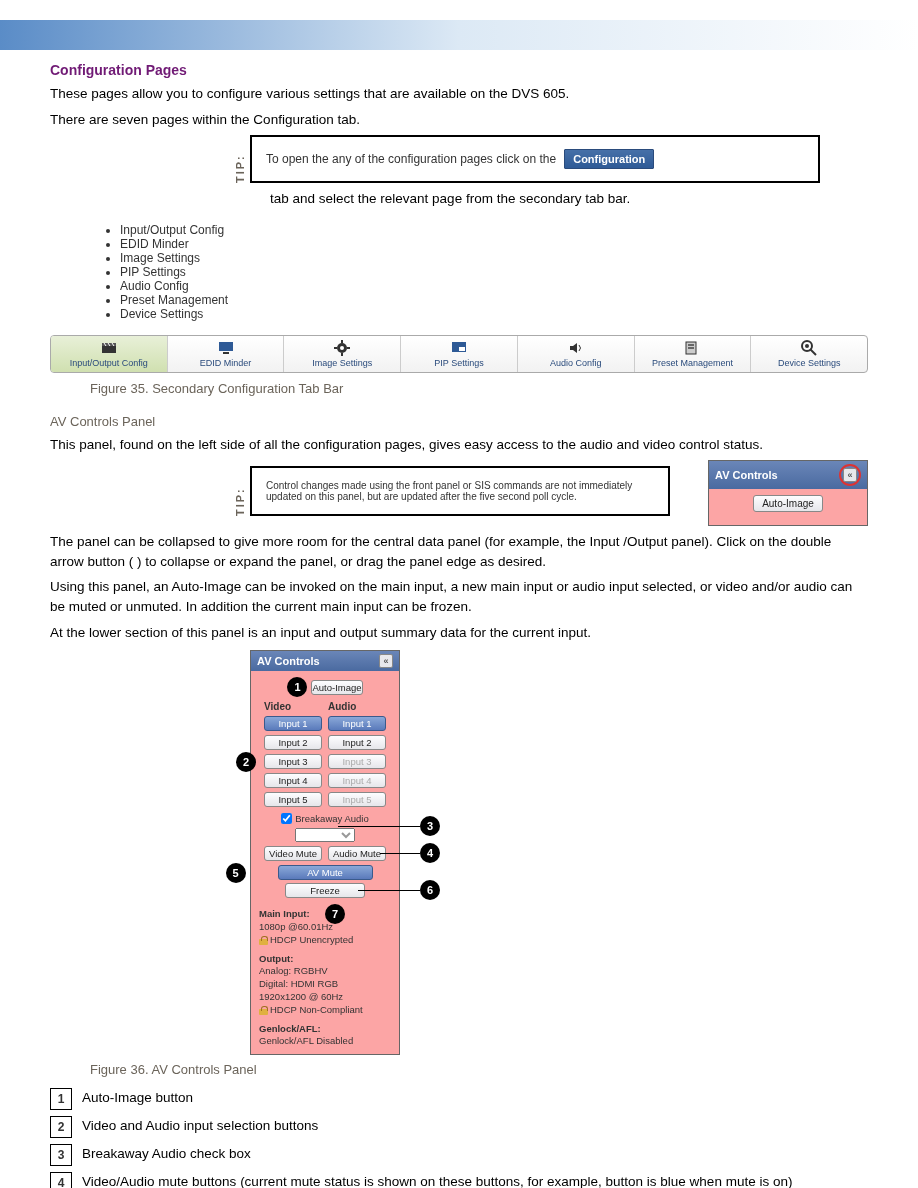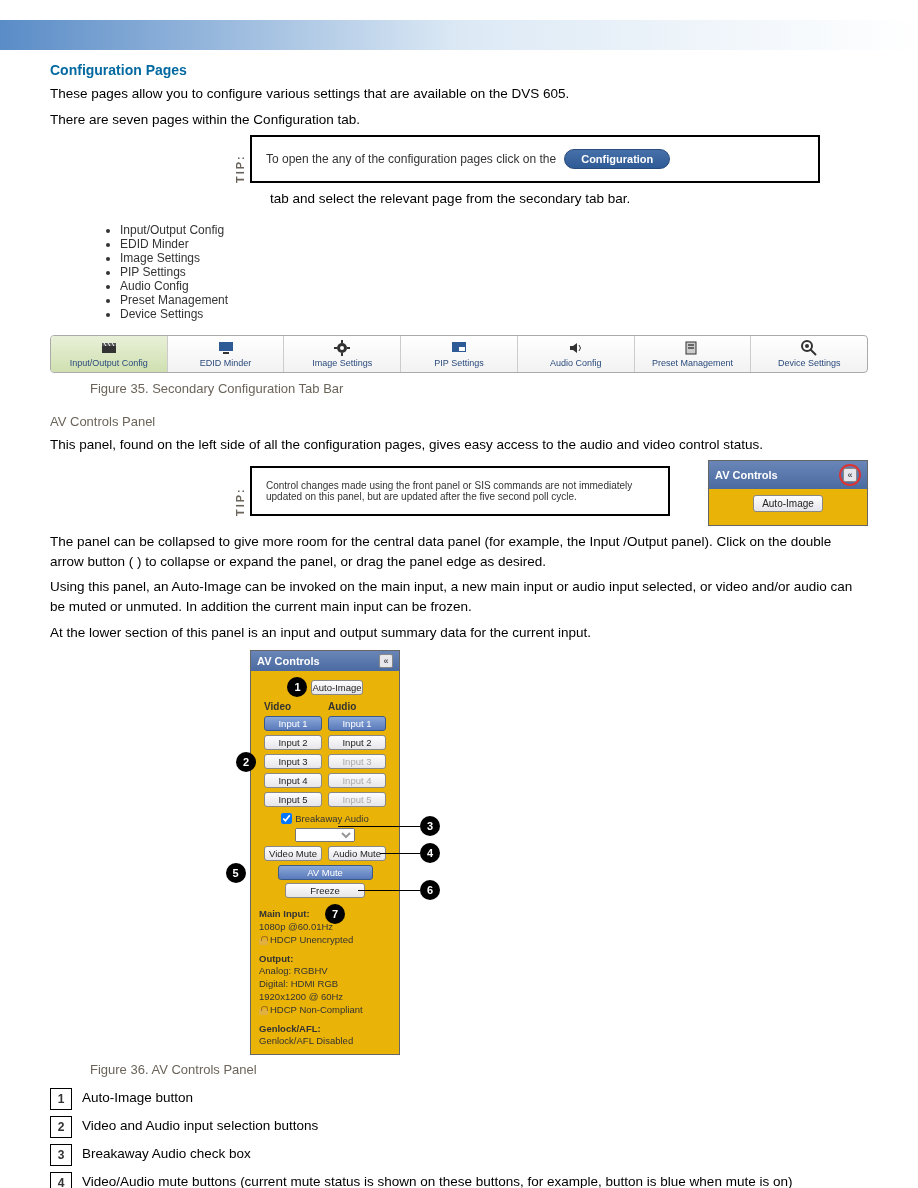--- a/index.html
+++ b/index.html
@@ -1,34 +1,34 @@
 <!DOCTYPE html>
 <html><head>
 <meta charset="utf-8">
 <style>
   * { box-sizing: border-box; margin: 0; padding: 0; }
   body { font-family: Arial, sans-serif; font-size: 12px; color: #333; background: #fff; width: 918px; position: relative; }
   .blue-strip { width: 100%; height: 30px; background: linear-gradient(to right, #5a8cc7, #dce9f5 50%, #fff); margin-top: 20px; }
   .content { padding: 0 50px; }
-  .section-heading { font-size: 14px; font-weight: bold; color: #0369a1; margin-top: 12px; }
+  .section-heading { font-size: 14px; font-weight: bold; color: #701a75; margin-top: 12px; }
   .sub-heading { font-size: 13px; font-weight: normal; color: #6b645a; margin-top: 10px; }
   .body-text { font-size: 13.5px; color: #000; line-height: 1.45; margin-top: 6px; }
   .instr { display: flex; align-items: flex-start; gap: 10px; margin-top: 6px; }
   .circled-num { flex: 0 0 22px; width: 22px; height: 22px; border: 1px solid #000; display: flex; align-items: center; justify-content: center; font-size: 12px; font-weight: bold; }
   .callout { display: flex; align-items: stretch; margin-top: 6px; }
   .tip-label { writing-mode: vertical-rl; transform: rotate(180deg); color: #6b645a; font-weight: bold; font-size: 11px; padding: 0 4px; letter-spacing: 2px; }
   .tip-text { border: 2px solid #000; padding: 12px 14px; flex: 1; display: flex; align-items: center; gap: 8px; }
-  .config-btn { background: linear-gradient(#4670a8,#2e5a96); border: 1px solid #2a4b7c; color: #fff; font-size: 11px; font-weight: bold; padding: 3px 16px; border-radius: 10px; }
+  .config-btn { background: linear-gradient(#4670a8,#2e5a96); border: 1px solid #2a4b7c; color: #fff; font-size: 11px; font-weight: bold; padding: 3px 8px; border-radius: 1px; }
   .tab-bar { display: flex; border: 1px solid #aaa; border-radius: 4px; overflow: hidden; margin: 8px 0; background: linear-gradient(#fff,#f2f2f2); }
   .tab-item { flex: 1; display: flex; flex-direction: column; align-items: center; justify-content: center; padding: 4px 0; font-size: 9px; color: #2a4b7c; border-left: 1px solid #ccc; gap: 2px; }
   .tab-item:first-child { border-left: none; }
   .tab-item.active { background: linear-gradient(#e8f0d8,#d0e0b0); }
   .tab-icon { width: 16px; height: 16px; display: flex; align-items: center; justify-content: center; }
   .fig-label { font-size: 13px; color: #6b645a; text-align: center; margin-top: 4px; }
-  .panel { background: #eab308; border: 1px solid #666; font-size: 10px; }
+  .panel { background: #fca5a5; border: 1px solid #666; font-size: 10px; }
   .panel-header { background: linear-gradient(#6a86b8,#4a6aa0); color: #fff; font-size: 11px; font-weight: bold; padding: 3px 6px; display: flex; justify-content: space-between; align-items: center; }
   .panel-body { padding: 6px 4px; display: flex; flex-direction: column; align-items: center; gap: 4px; }
   .collapse-btn { width: 14px; height: 14px; background: #e8e8ec; border: 1px solid #888; border-radius: 2px; color: #555; font-size: 9px; display: flex; align-items: center; justify-content: center; }
   .grey-btn { background: linear-gradient(#fdfdff,#e6e6ea); border: 1px solid #888; border-radius: 3px; font-size: 10px; padding: 2px 8px; color: #222; }
   .blue-btn-small { background: linear-gradient(#8aa8d8,#5a7abb); border: 1px solid #3a5a8c; border-radius: 3px; color: #fff; font-size: 10px; padding: 2px 10px; }
   .row2 { display: flex; gap: 6px; }
   .row2 > * { width: 58px; text-align: center; }
   .col-heads { display: flex; gap: 6px; font-weight: bold; font-size: 10px; }
   .col-heads > div { width: 58px; text-align: left; }
   .mini-btn { font-size: 9.5px; padding: 1px 0; }

